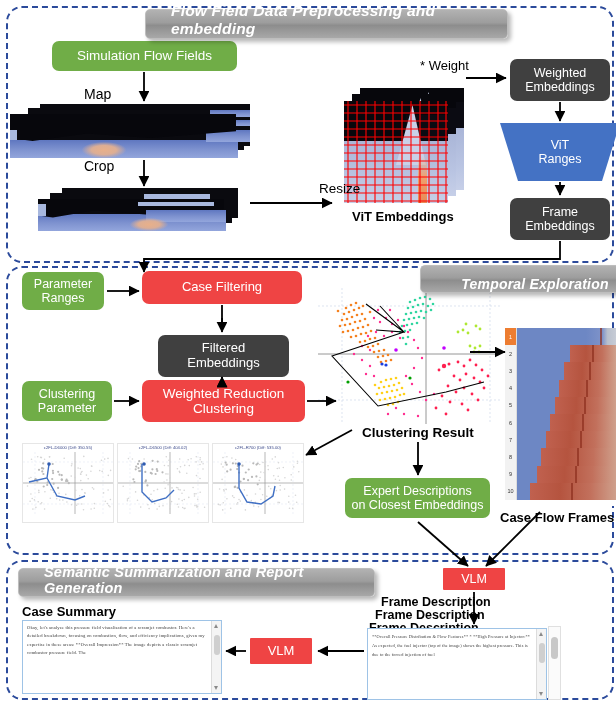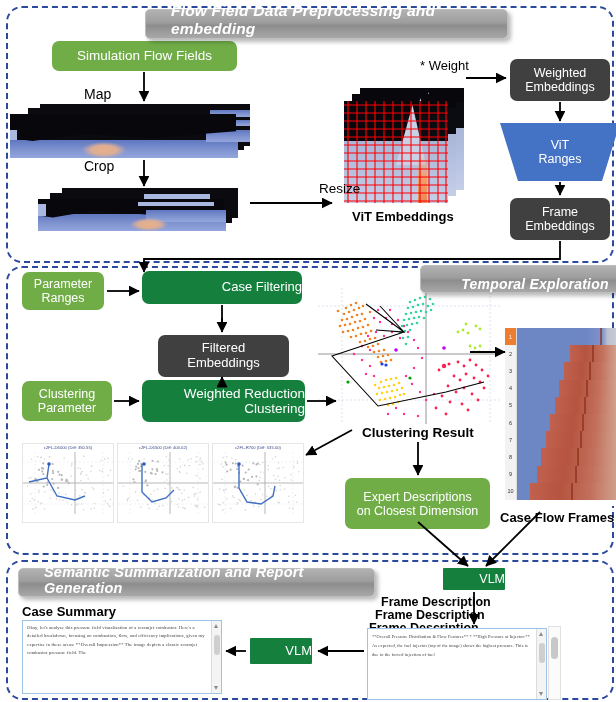--- a/index.html
+++ b/index.html
@@ -21,31 +21,31 @@
   #banner-preproc{left:145px;top:9px;width:336px;height:28px;font-size:15.5px;}
   #banner-temporal{left:420px;top:265px;width:178px;height:26px;font-size:14px;}
   #banner-semantic{left:18px;top:568px;width:330px;height:27px;font-size:14.5px;}
 
   
   .box{position:absolute;display:flex;flex-direction:column;align-items:center;justify-content:center;
     border-radius:7px;color:#fff;font-weight:500;text-align:center;line-height:1.12;}
   .box span{display:block;}
   .green{background:#70AD47;}
   .orange{background:#404040;}
-  .blue{background:#15803d;align-items:flex-end;}
+  .blue{background:#ef4444;}
 
   #box-sim{left:52px;top:41px;width:185px;height:30px;font-size:13.5px;}
   #box-weighted{left:510px;top:59px;width:100px;height:42px;font-size:12.5px;}
   #box-frame-emb{left:510px;top:198px;width:100px;height:42px;font-size:12.5px;}
   #box-param{left:22px;top:272px;width:82px;height:38px;font-size:12.5px;}
   #box-casefilter{left:142px;top:271px;width:160px;height:33px;font-size:13px;}
   #box-filtered{left:158px;top:335px;width:131px;height:42px;font-size:13px;}
   #box-cluster-param{left:22px;top:381px;width:90px;height:40px;font-size:12.5px;}
   #box-dimred{left:142px;top:380px;width:163px;height:42px;font-size:13.5px;}
-  #box-expert{left:345px;top:478px;width:145px;height:51px;font-size:12.5px;}
+  #box-expert{left:345px;top:478px;width:145px;height:40px;font-size:12.5px;}
   #box-vlm-top{left:443px;top:568px;width:62px;height:22px;font-size:12.5px;border-radius:1px;}
   #box-vlm-bottom{left:250px;top:638px;width:62px;height:26px;font-size:13px;border-radius:1px;}
 
   
   #vit-encoder{position:absolute;left:500px;top:123px;width:120px;height:58px;}
   #vit-encoder .trap{position:absolute;left:0;top:0;width:120px;height:58px;background:#4472C4;
     clip-path:polygon(0% 0%,100% 0%,85% 100%,15% 100%);}
   #vit-encoder .lbl{position:absolute;left:0;top:0;width:120px;height:58px;display:flex;
     flex-direction:column;align-items:center;justify-content:center;color:#fff;font-size:12.5px;line-height:1.15;}
 
@@ -871,21 +871,21 @@
     <span>Parameter</span>
   </div>
 
   <div class="box blue" id="box-dimred">
     <span>Weighted Reduction</span>
     <span>Clustering</span>
   </div>
 
   <div class="box green" id="box-expert">
     <span>Expert Descriptions</span>
-    <span>on Closest Dimension</span>
+    <span>on Closest Embeddings</span>
   </div>
 
   <div class="box blue" id="box-vlm-top">
     <span>VLM</span>
   </div>
 
   <div class="box blue" id="box-vlm-bottom">
     <span>VLM</span>
   </div>
 

